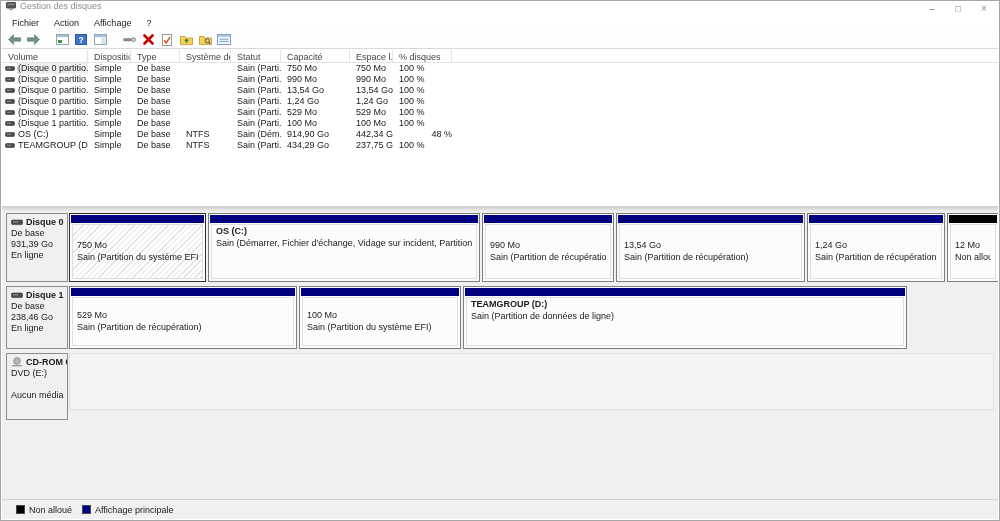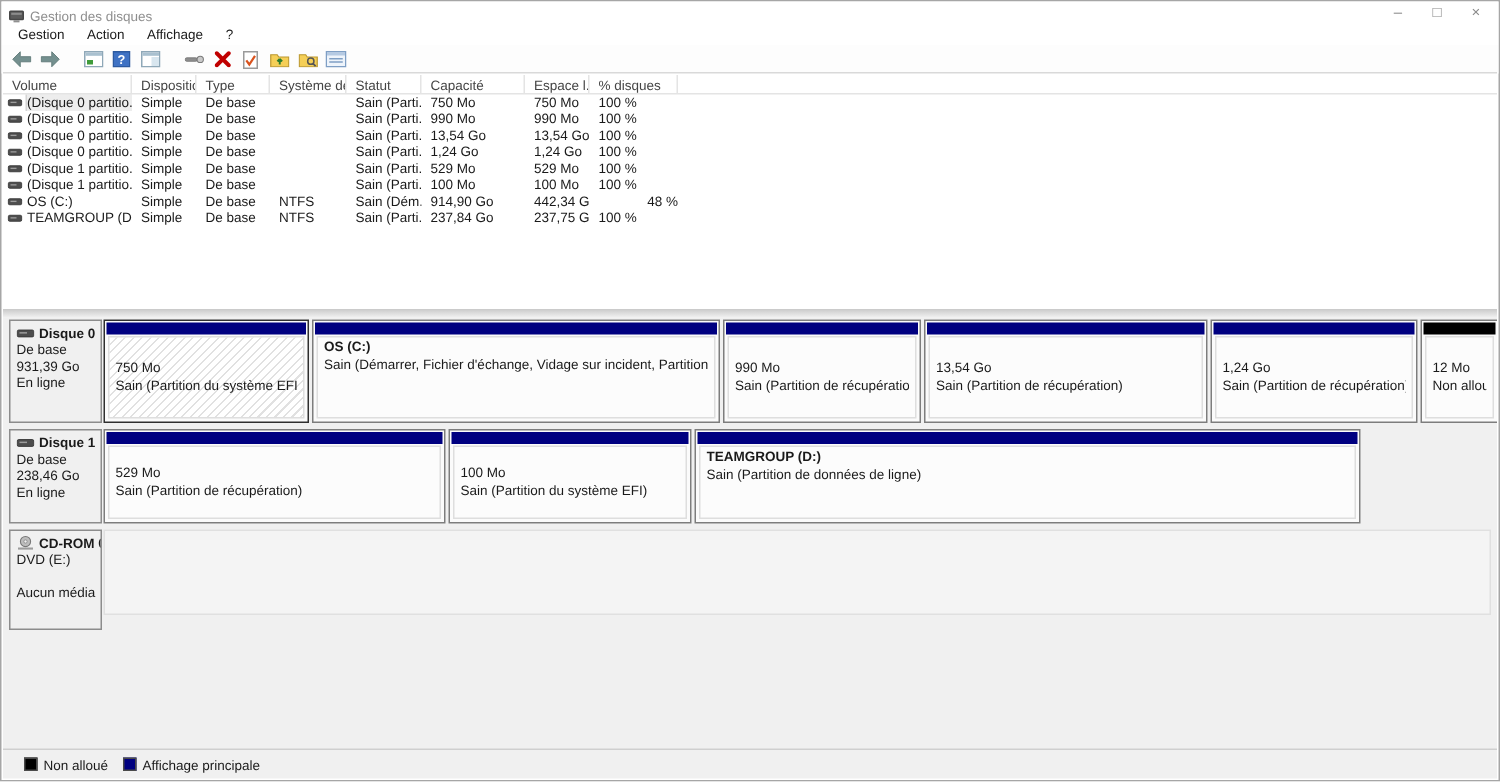--- a/index.html
+++ b/index.html
@@ -1,21 +1,21 @@
 <!DOCTYPE html>
 <html><head>
 <meta charset="utf-8">
 <style>
   * { margin:0; padding:0; box-sizing:border-box; }
   html,body { width:1000px; height:521px; }
   body { font-family:"Liberation Sans","DejaVu Sans",sans-serif; background:#fff; position:relative; overflow:hidden; }
   .window { position:absolute; inset:0; border:1px solid #a6a6a6; background:#fff; }
 
   
-  .titlebar { height:15px; display:flex; align-items:flex-end; padding-left:5px; position:relative; background:#fff; }
+  .titlebar { height:15px; display:flex; align-items:flex-start; padding-left:5px; position:relative; background:#fff; }
   .title-icon { margin-right:4px; display:flex; }
   .title-text { font-size:9px; color:#8f8f8f; }
   .win-controls { position:absolute; right:2px; top:0; display:flex; }
   .win-btn { width:26px; height:14px; font-size:10px; color:#8a8a8a; display:flex; align-items:center; justify-content:center; }
 
   
   .menubar { height:14px; display:flex; align-items:center; font-size:9px; color:#1a1a1a; padding-left:4px; background:#fff; }
   .menu-item { padding:0 8px 0 7px; }
 
   
@@ -75,21 +75,21 @@
     </span>
     <span class="title-text">Gestion des disques</span>
     <span class="win-controls">
       <span class="win-btn">–</span>
       <span class="win-btn">□</span>
       <span class="win-btn">×</span>
     </span>
   </div>
 
   <div class="menubar">
-    <span class="menu-item">Gestion</span>
+    <span class="menu-item">Fichier</span>
     <span class="menu-item">Action</span>
     <span class="menu-item">Affichage</span>
     <span class="menu-item">?</span>
   </div>
 
   <div class="toolbar" id="toolbar">
       <span class="tb">
         <svg width="13" height="11">
           <path d="M5.5 0.5 L0.5 5.5 L5.5 10.5 L5.5 7.2 L12.5 7.2 L12.5 3.8 L5.5 3.8 Z" fill="#74908f" stroke="#5d7877" stroke-width="0.6"></path>
         </svg>
@@ -307,21 +307,21 @@
                 <rect x="0.5" y="1.5" width="9" height="4" rx="1" fill="#4d4d4d" stroke="#383838" stroke-width="0.6"></rect>
                 <rect x="2" y="2.8" width="4" height="0.9" fill="#9c9c9c"></rect>
               </svg>
             </span>
             <span class="vol-text">TEAMGROUP (D:)</span>
           </div>
           <div class="td" style="width: 43px;">Simple</div>
           <div class="td" style="width: 49px;">De base</div>
           <div class="td" style="width: 51px;">NTFS</div>
           <div class="td" style="width: 50px;">Sain (Parti...</div>
-          <div class="td" style="width: 69px;">237,84 Go</div>
+          <div class="td" style="width: 69px;">434,29 Go</div>
           <div class="td" style="width: 43px;">237,75 Go</div>
           <div class="td" style="width: 59px;">100 %</div>
         </div>
       </div>
   </div>
 
   <div class="splitter"></div>
 
   <div class="graph" id="graph">
       <div class="disk-row" style="top: 1px; height: 69px;">

